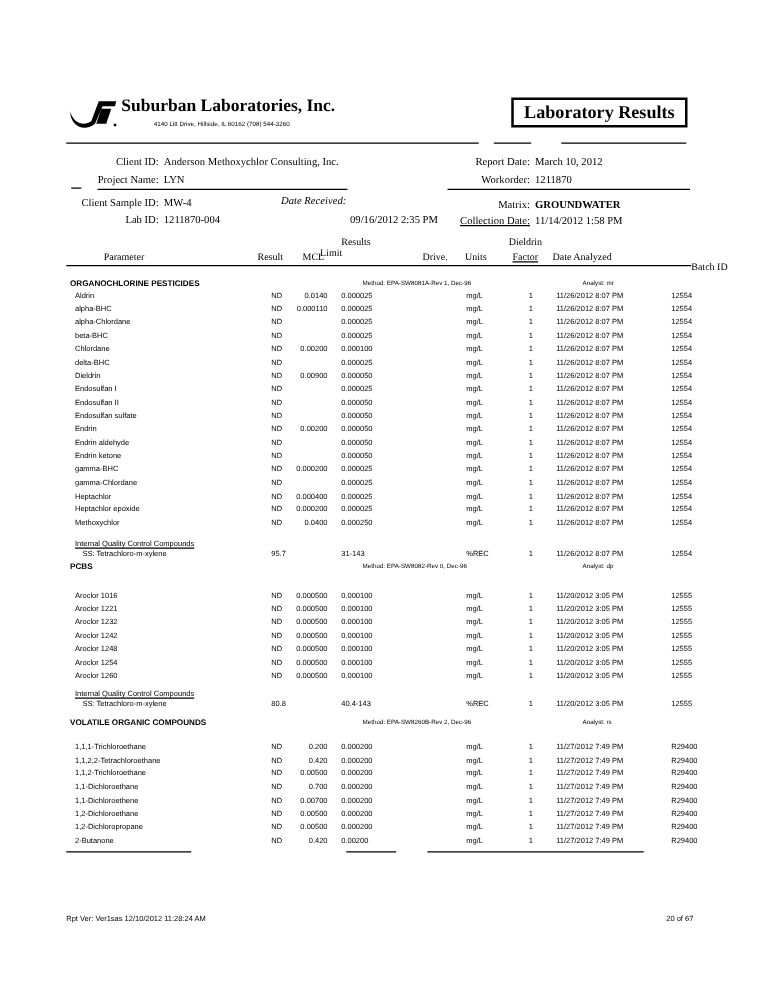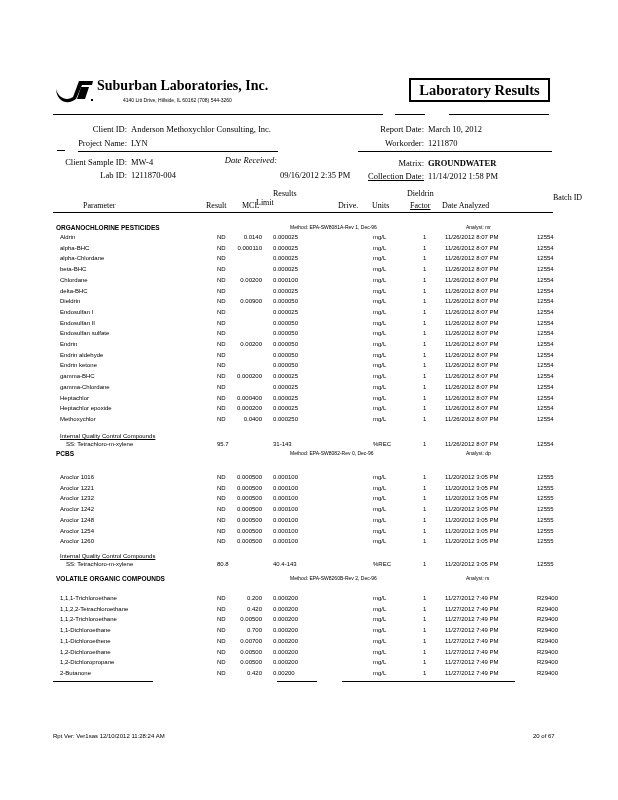--- a/index.html
+++ b/index.html
@@ -78,21 +78,21 @@
   <span class="th" style="left:56px; top:201px;padding-left:27px;">Parameter</span>
   <span class="th" style="left:206px; top:201px;">Result</span>
   <span class="th" style="left:242px; top:201px;">MCL</span>
   <span class="th" style="left:273px; top:189px;">Results</span>
   <span class="th" style="left:256px; top:198px;">Limit</span>
   <span class="th" style="left:338px; top:201px;">Drive.</span>
   <span class="th" style="left:372px; top:201px;">Units</span>
   <span class="th" style="left:407px; top:189px;">Dieldrin</span>
   <span class="th" style="left:410px; top:201px;text-decoration:underline;">Factor</span>
   <span class="th" style="left:442px; top:201px;">Date Analyzed</span>
-  <span class="th" style="left:521px; top:193px;padding-left:32px;">Batch ID</span>
+  <span class="th" style="left:521px; top:209px;padding-left:32px;">Batch ID</span>
 </div>
 <div class="hr" style="left:53px; top:212px; width:500px;"></div>
 
 <div id="table-body">
     <div class="section" style="top: 224px;">ORGANOCHLORINE PESTICIDES</div>
     <div class="method" style="top: 224px;">Method: EPA-SW8081A-Rev 1, Dec-96</div>
     <div class="analyst" style="top: 224px;">Analyst: mr</div>
     <div class="row" style="top: 232px;">
       <span class="c-name">Aldrin</span>
       <span class="c-res">ND</span>

